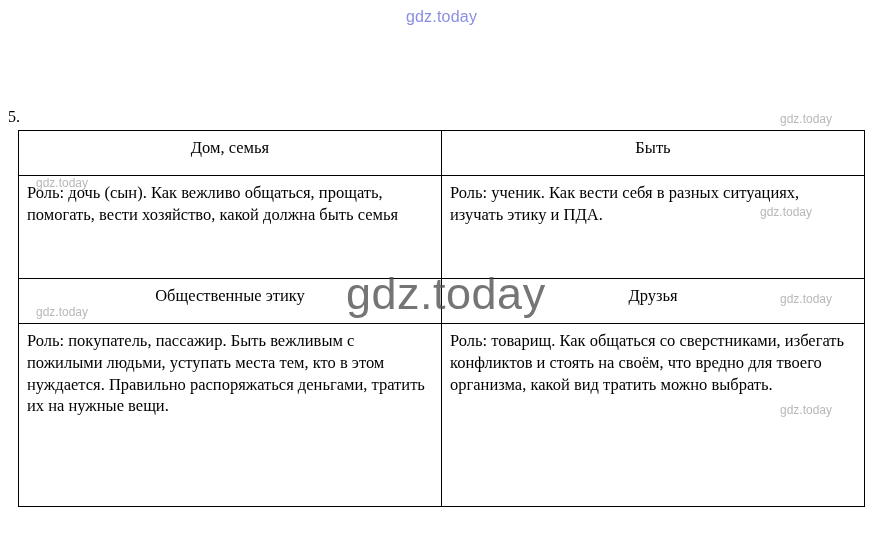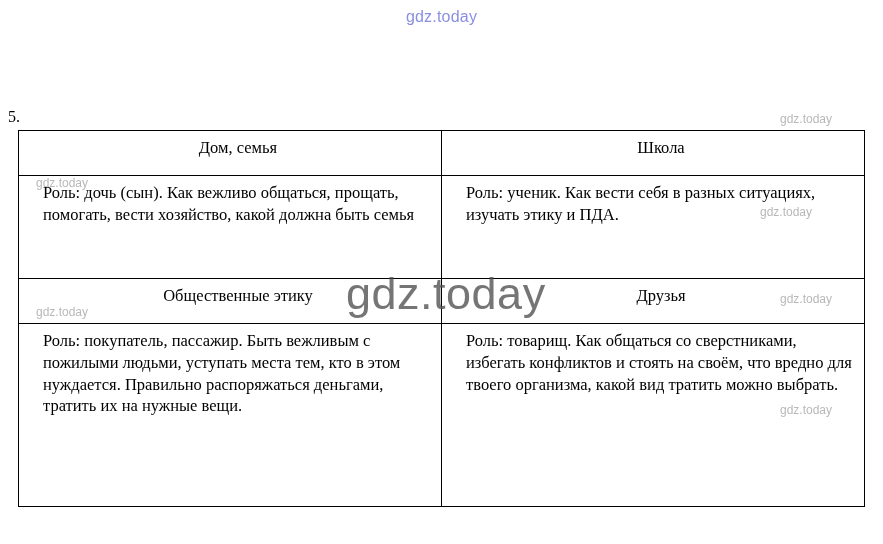--- a/index.html
+++ b/index.html
@@ -61,21 +61,21 @@
     position: absolute;
     left: 18px;
     top: 130px;
     width: 847px;
     border-collapse: collapse;
     table-layout: fixed;
   }
   table.grid td {
     border: 1px solid #000000;
     vertical-align: top;
-    padding: 6px 8px 8px 24px;
+    padding: 6px 8px 8px 8px;
     font-size: 16.5px;
     line-height: 1.32;
   }
   td.header-cell {
     text-align: center;
     height: 30px;
     padding-top: 7px;
     padding-bottom: 7px;
     vertical-align: middle;
   }
@@ -102,21 +102,21 @@
 
   <div class="task-number">5.</div>
 
   <table class="grid">
     <tbody>
       <tr>
         <td class="header-cell col-left">
           <span class="cell-text">Дом, семья</span>
         </td>
         <td class="header-cell col-right">
-          <span class="cell-text">Школа</span>
+          <span class="cell-text">Быть</span>
         </td>
       </tr>
       <tr>
         <td class="body-cell col-left">
           <span class="cell-text">Роль: дочь (сын). Как вежливо общаться, прощать, помогать, вести хозяйство, какой должна быть семья</span>
         </td>
         <td class="body-cell col-right">
           <span class="cell-text">Роль: ученик. Как вести себя в разных ситуациях, изучать этику и ПДА.</span>
         </td>
       </tr>

